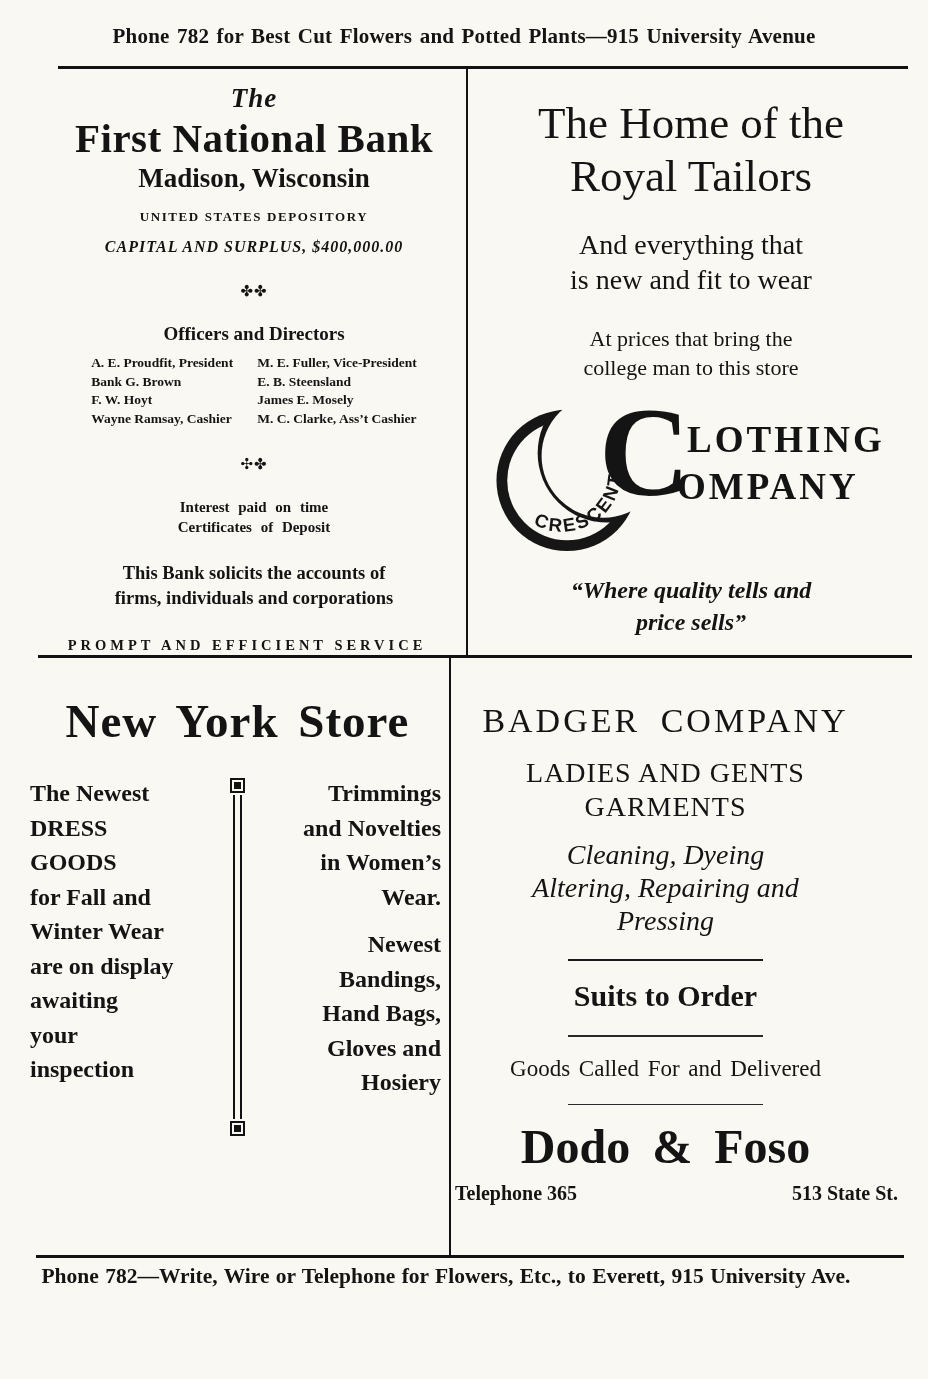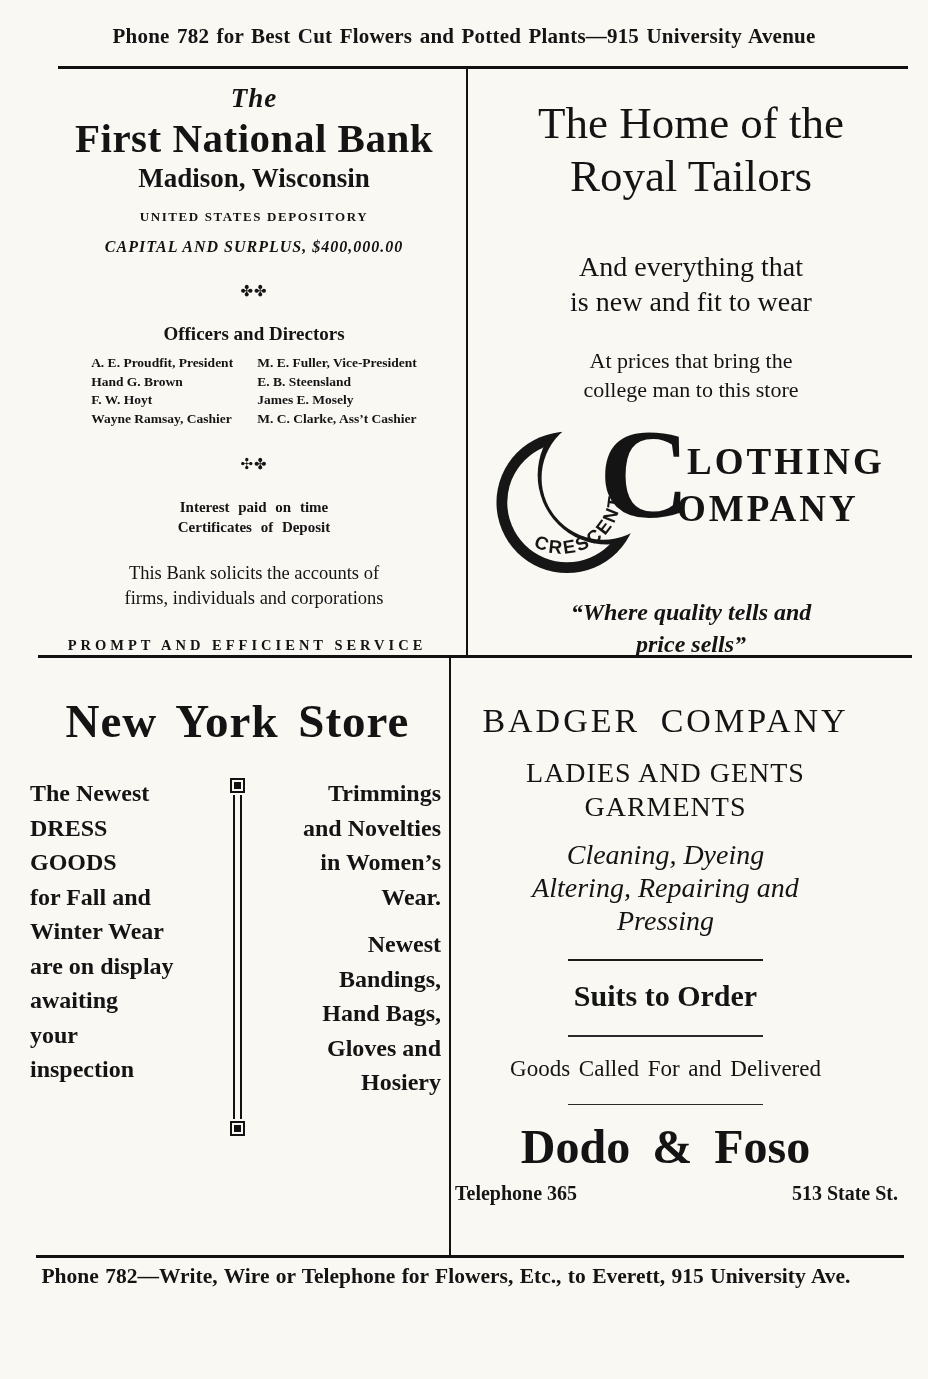--- a/index.html
+++ b/index.html
@@ -39,26 +39,26 @@
   .bank-city{font-size:27px;font-weight:bold;margin-top:1px;}
   .bank-dep{font-size:13px;font-weight:bold;letter-spacing:1.6px;margin-top:15px;}
   .bank-cap{font-size:16px;font-weight:bold;font-style:italic;letter-spacing:1px;margin-top:13px;}
   .orn{font-family:"DejaVu Sans",sans-serif;font-size:15px;margin-top:26px;letter-spacing:1px;}
   .officers-title{font-size:19px;font-weight:bold;margin-top:23px;}
   .officers{
     display:flex;justify-content:center;gap:24px;text-align:left;
     margin-top:9px;font-size:13.5px;font-weight:bold;line-height:1.38;
   }
   .interest{font-size:15px;font-weight:bold;margin-top:24px;line-height:1.35;word-spacing:5px;}
-  .solicits{font-size:18.5px;margin-top:24px;line-height:1.35;}
+  .solicits{font-size:18.5px;margin-top:24px;line-height:1.35;font-weight:bold;}
   .service{font-size:14.5px;font-weight:bold;letter-spacing:4px;margin-top:26px;white-space:nowrap;margin-left:-14px;}
 
   
   .rt-title{font-size:45px;line-height:1.18;margin-top:4px;}
-  .rt-sub{font-size:28px;margin-top:46px;line-height:1.26;}
+  .rt-sub{font-size:28px;margin-top:24px;line-height:1.26;}
   .rt-prices{font-size:22px;margin-top:26px;line-height:1.32;}
   .logo{position:relative;width:420px;height:152px;margin:20px auto 0;}
   .logo svg{position:absolute;left:2px;top:0;}
   .logo-c{
     position:absolute;left:118px;top:-12px;
     font-size:126px;line-height:1;font-weight:bold;
   }
   .logo-words{
     position:absolute;left:206px;top:14px;text-align:left;
     font-weight:bold;font-size:37px;line-height:1.28;letter-spacing:3px;white-space:nowrap;
@@ -117,21 +117,21 @@
       <div class="bank-the">The</div>
       <div class="bank-name">First National Bank</div>
       <div class="bank-city">Madison, Wisconsin</div>
       <div class="bank-dep">UNITED STATES DEPOSITORY</div>
       <div class="bank-cap">CAPITAL AND SURPLUS, $400,000.00</div>
       <div class="orn">✤✤</div>
       <div class="officers-title">Officers and Directors</div>
       <div class="officers">
         <div>
           <div>A. E. Proudfit, President</div>
-          <div>Hand G. Brown</div>
+          <div>Bank G. Brown</div>
           <div>F. W. Hoyt</div>
           <div>Wayne Ramsay, Cashier</div>
         </div>
         <div>
           <div>M. E. Fuller, Vice-President</div>
           <div>E. B. Steensland</div>
           <div>James E. Mosely</div>
           <div>M. C. Clarke, Ass’t Cashier</div>
         </div>
       </div>

